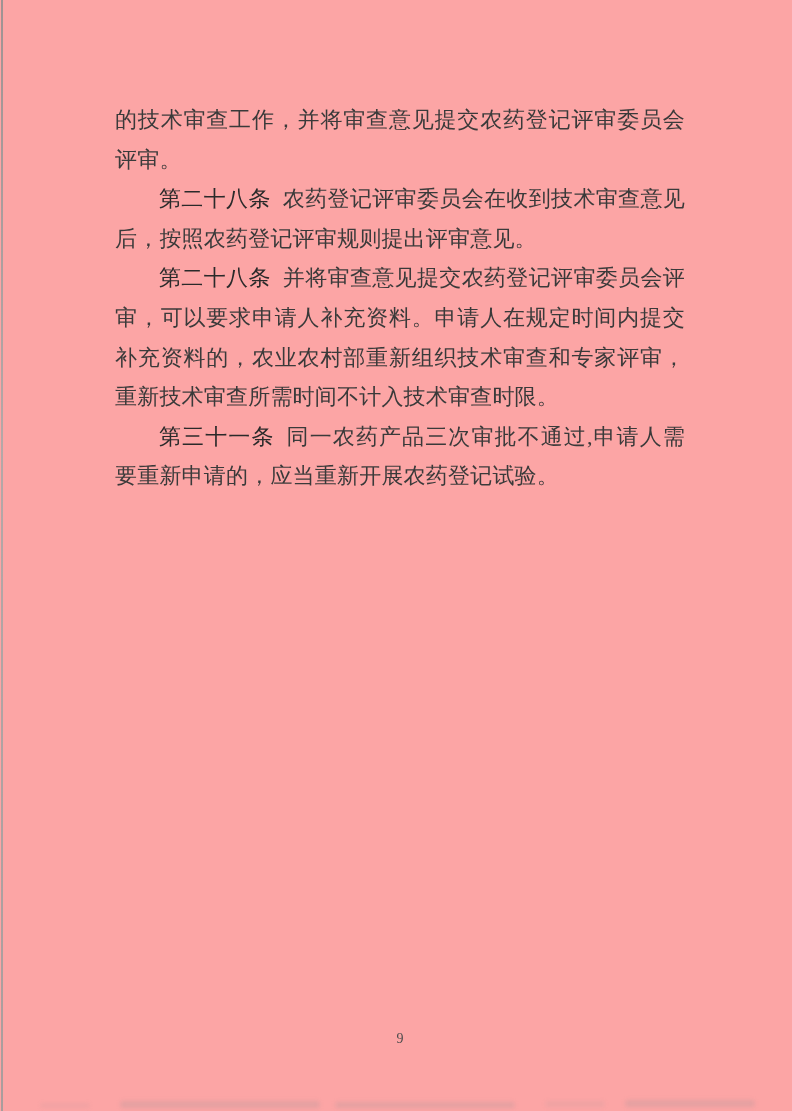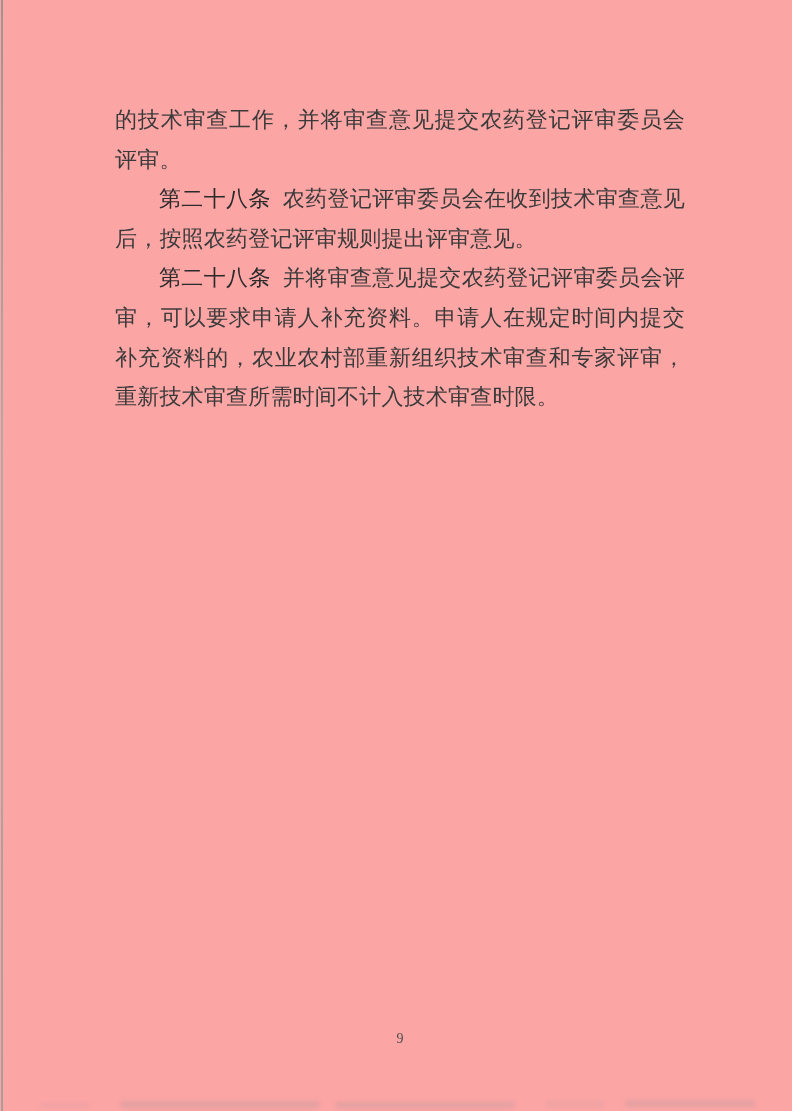--- a/index.html
+++ b/index.html
@@ -86,20 +86,21 @@
   <div class="content">
 
     <p class="para"><span>的技术审查工作，并将审查意见提交农药登记评审委员会评审。</span></p>
 
     <p class="para indent"><span class="head">第二十八条</span><span>农药登记评审委员会在收到技术审查意见后，按照农药登记评审规则提出评审意见。</span></p>
 
     <p class="para indent"><span class="head">第二十八条</span><span>并将审查意见提交农药登记评审委员会评审，可以要求申请人补充资料。申请人在规定时间内提交补充资料的，农业农村部重新组织技术审查和专家评审，重新技术审查所需时间不计入技术审查时限。</span></p>
 
 
 
+    <p class="para indent"><span class="head">第三十一条</span><span>同一农药产品三次审批不通过,申请人需要重新申请的，应当重新开展农药登记试验。</span></p>
 
 
 
   </div>
 
   <div class="page-number">9</div>
 
   <div class="bleed bleed-1"></div>
   <div class="bleed bleed-2"></div>
   <div class="bleed bleed-3"></div>

